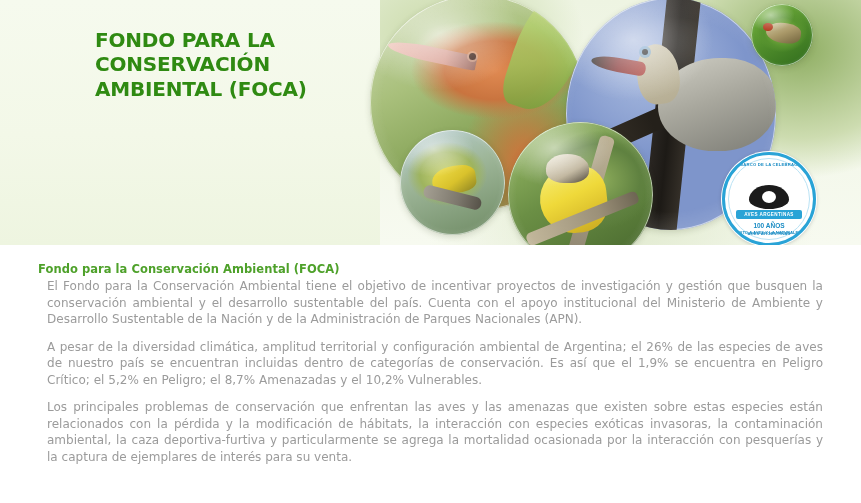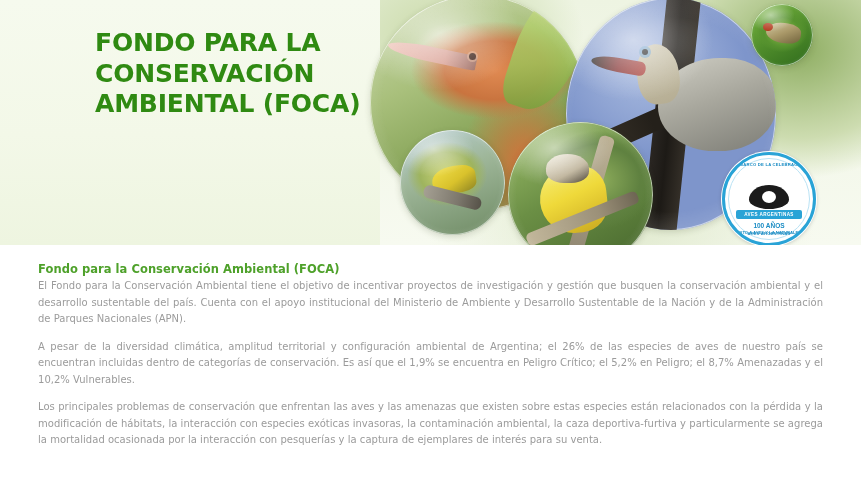--- a/index.html
+++ b/index.html
@@ -24,21 +24,21 @@
     overflow: hidden;
   }
   .hero-title {
     position: absolute;
     left: 95px;
     top: 28px;
     width: 300px;
     color: #2f8a12;
     font-family: "DejaVu Sans", sans-serif;
     font-weight: bold;
-    font-size: 25px;
+    font-size: 20px;
     line-height: 1.22;
     letter-spacing: -0.2px;
     text-align: left;
     white-space: pre-line;
   }
 
   
   .collage {
     position: absolute;
     left: 380px;
@@ -290,24 +290,24 @@
     font-family: "DejaVu Sans", sans-serif;
     font-weight: bold;
     font-size: 11.5px;
     line-height: 15px;
     margin: 0 0 1px 0;
     letter-spacing: 0.05px;
   }
   .para {
     color: #9b9b9b;
     font-family: "DejaVu Sans", sans-serif;
-    font-size: 10px;
+    font-size: 12px;
     line-height: 16.5px;
     text-align: justify;
-    margin: 0 0 11px 0;
+    margin: 0 0 11px 9px;
     letter-spacing: 0.02px;
   }
   .para.first { margin-top: 0; }
 </style>
 </head>
 <body>
 
 <div class="hero">
 
   <div class="hero-title">FONDO PARA LA

